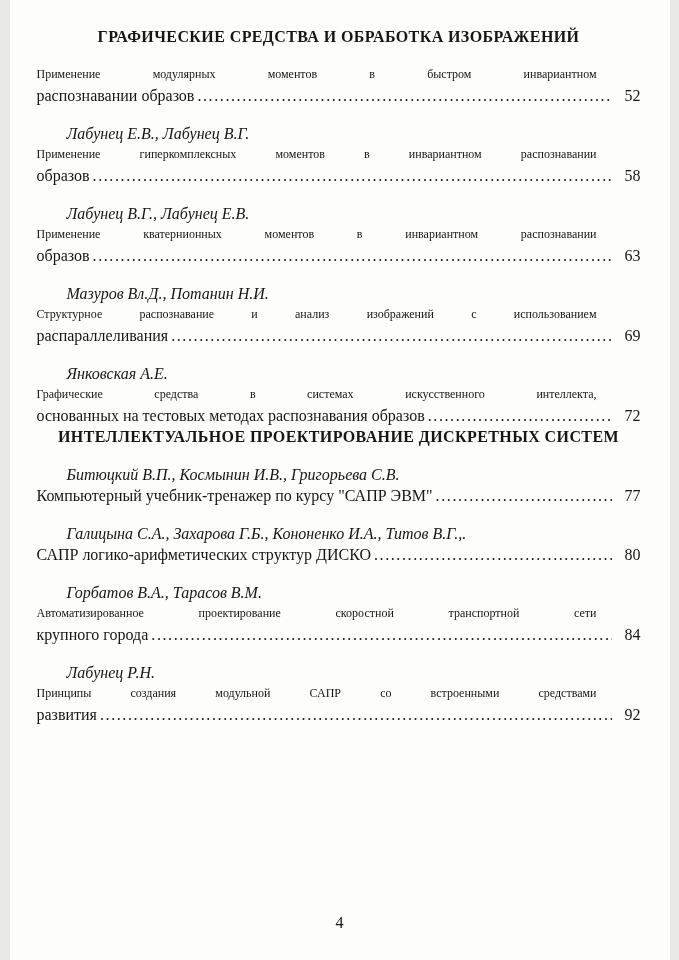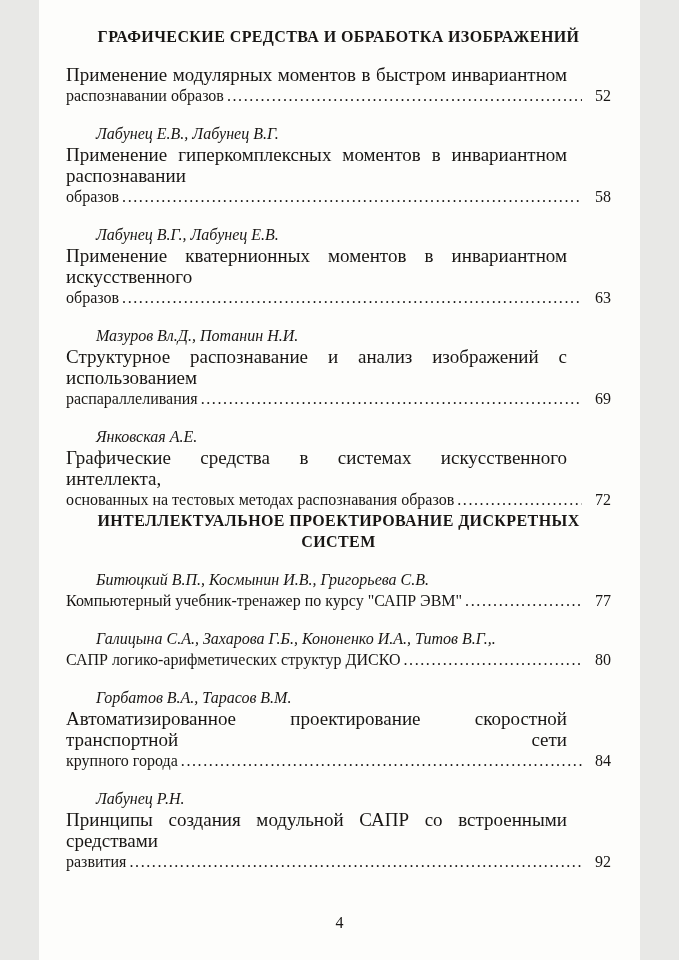--- a/index.html
+++ b/index.html
@@ -1,18 +1,18 @@
 <!DOCTYPE html>
 <html><head>
 <meta charset="utf-8">
 <style>
   html, body { margin: 0; padding: 0; background: #e8e8e6; }
   .page {
     position: relative;
-    width: 601px;
+    width: 660px;
     height: 960px;
     margin: 0 auto;
     background: #fdfdfb;
     color: #181614;
     font-family: "Liberation Serif", "DejaVu Serif", serif;
     overflow: hidden;
     box-sizing: border-box;
   }
   .content {
     padding: 26px 29px 0 27px;
@@ -29,21 +29,21 @@
   }
   .entry { margin-top: 17px; }
   .authors {
     padding-left: 30px;
     font-style: italic;
     font-size: 16px;
     line-height: 21px;
     white-space: nowrap;
   }
   .tline {
-    font-size: 19px;
+    font-size: 12px;
     line-height: 21px;
     text-align: justify;
     text-align-last: justify;
     padding-right: 44px;
   }
   .lastline {
     display: flex;
     align-items: center;
     font-size: 16px;
     line-height: 21px;
@@ -98,21 +98,21 @@
         <div class="tline">Применение гиперкомплексных моментов в инвариантном распознавании</div>
         <div class="lastline">
           <span class="ltext">образов</span>
           <span class="dots"></span>
           <span class="pagenum">58</span>
         </div>
       </div>
 
       <div class="entry">
         <div class="authors">Лабунец В.Г., Лабунец Е.В.</div>
-        <div class="tline">Применение кватернионных моментов в инвариантном искусственного</div>
+        <div class="tline">Применение кватернионных моментов в инвариантном распознавании</div>
         <div class="lastline">
           <span class="ltext">образов</span>
           <span class="dots"></span>
           <span class="pagenum">63</span>
         </div>
       </div>
 
       <div class="entry">
         <div class="authors">Мазуров Вл.Д., Потанин Н.И.</div>
         <div class="tline">Структурное распознавание и анализ изображений с использованием</div>

